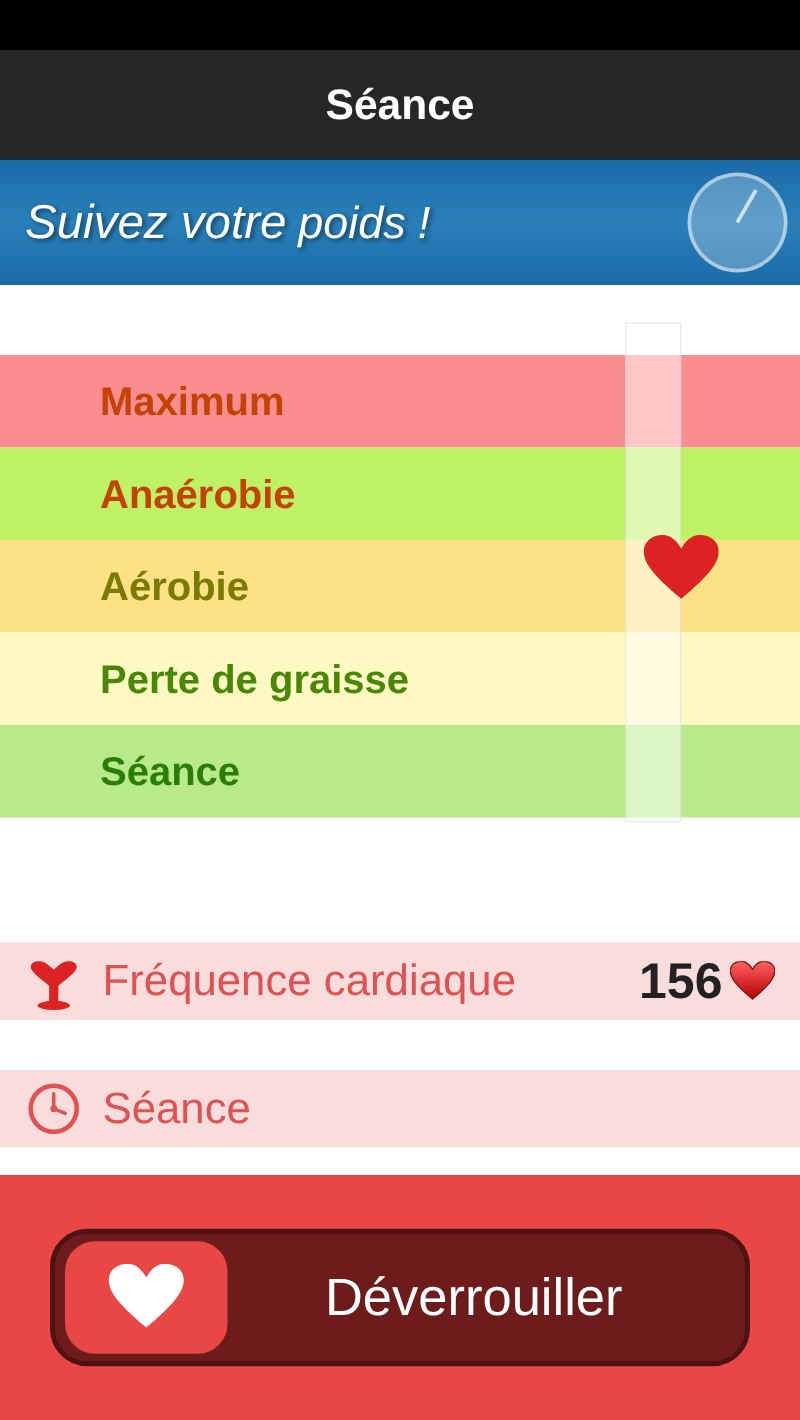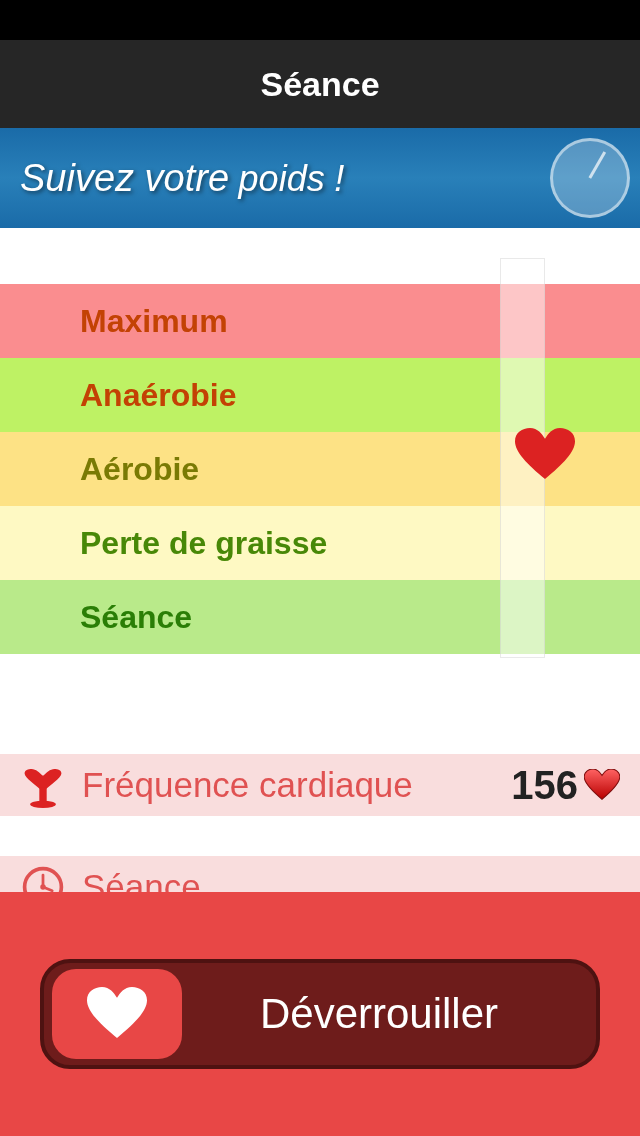--- a/index.html
+++ b/index.html
@@ -144,21 +144,21 @@
     }
     .small-heart {
       width: 36px;
       height: 32px;
     }
     .bottom-bar {
       position: absolute;
       bottom: 0;
       left: 0;
       right: 0;
-      height: 244px;
+      height: 196px;
       background: #e84746;
       display: flex;
       align-items: center;
       justify-content: center;
       padding: 0 40px;
     }
     .unlock-button {
       width: 100%;
       height: 110px;
       background: #6e1c1b;

